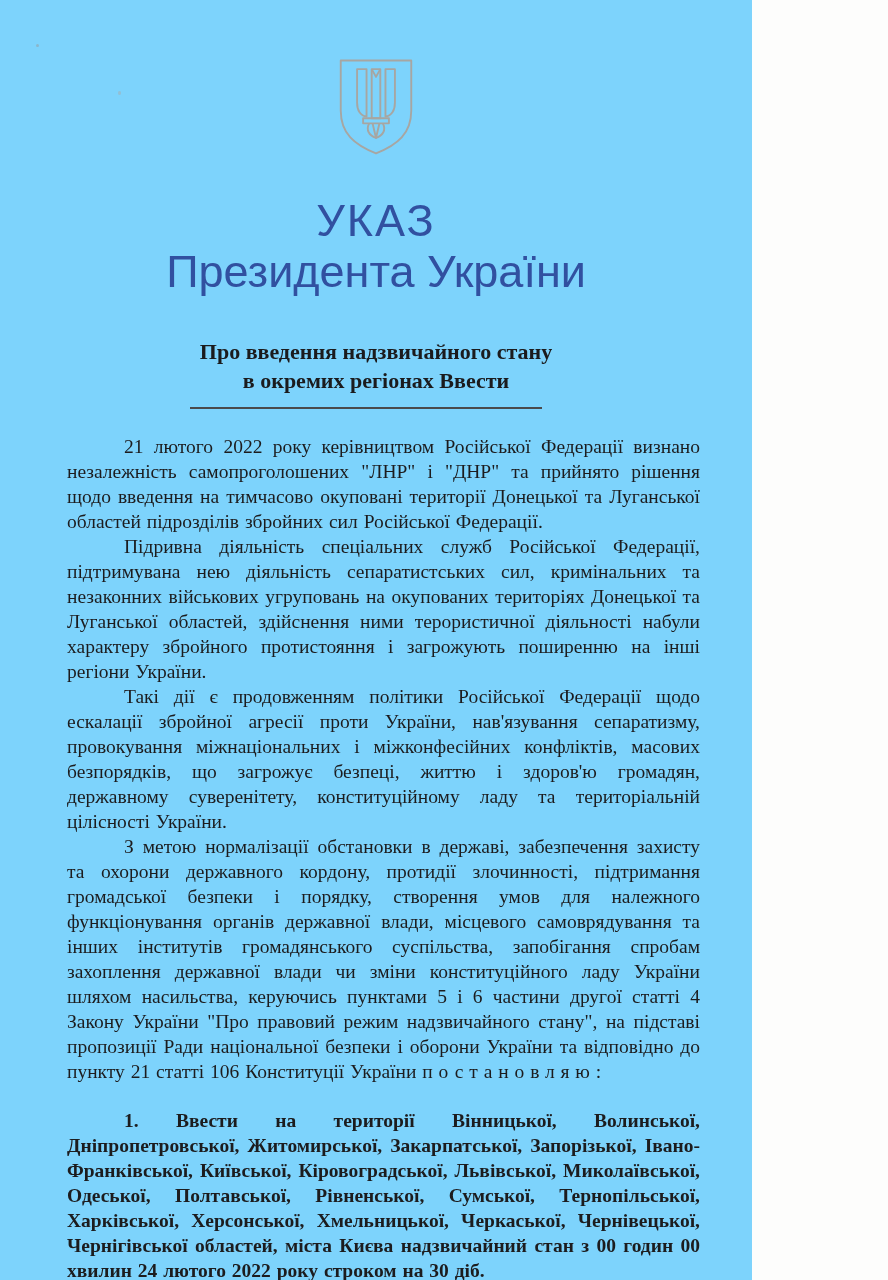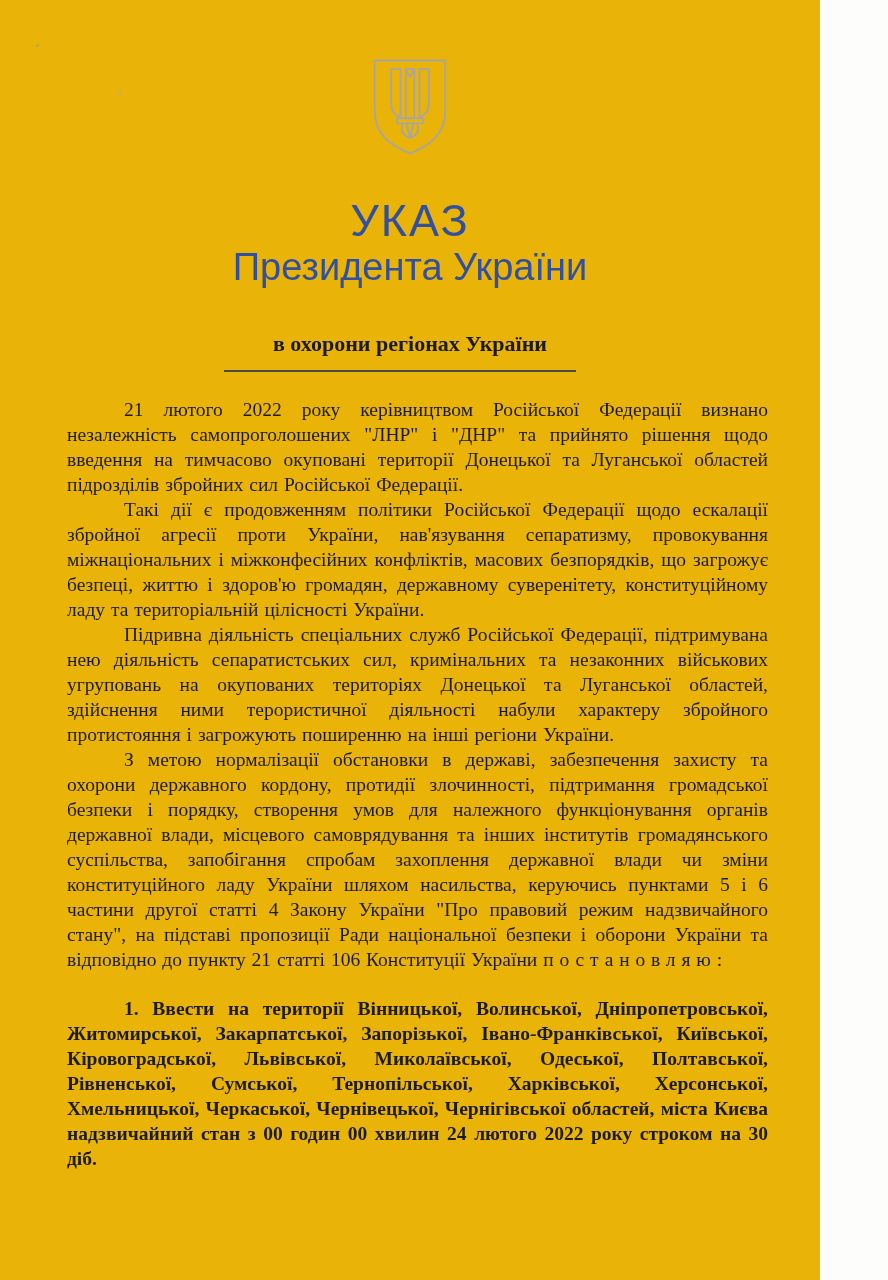--- a/index.html
+++ b/index.html
@@ -2,23 +2,23 @@
 <html lang="uk" style="--title-blue: #3150a0; --body-text: #1c1c1e;"><head>
 <meta charset="utf-8">
 <style>
   html, body {
     margin: 0;
     padding: 0;
     background: #fdfdfc;
   }
   .page {
     position: relative;
-    width: 820px;
+    width: 752px;
     height: 1280px;
-    background: #eab308;
+    background: #7dd3fc;
     overflow: hidden;
     color: var(--body-text, #1c1c1e);
   }
   
   .emblem {
     width: 86px;
     margin: 56px auto 0;
     display: block;
   }
   .emblem svg { display: block; width: 86px; height: 102px; }
@@ -32,21 +32,21 @@
     color: var(--title-blue, #3150a0);
   }
   .title .line1 {
     display: block;
     font-size: 45px;
     line-height: 1.0;
     letter-spacing: 2px;
   }
   .title .line2 {
     display: block;
-    font-size: 38px;
+    font-size: 45px;
     line-height: 1.1;
     margin-top: 4px;
   }
 
   
   .subject {
     margin: 40px auto 0;
     text-align: center;
     font-family: "Liberation Serif", serif;
     font-weight: bold;
@@ -113,28 +113,29 @@
       <path d="M46,78 L50,95 L54,78"></path>
     </svg>
   </div>
 
   <h1 class="title">
     <span class="line1">УКАЗ</span>
     <span class="line2">Президента України</span>
   </h1>
 
   <div class="subject">
-    <span>в охорони регіонах України</span>
+    <span>Про введення надзвичайного стану</span>
+    <span>в окремих регіонах Ввести</span>
   </div>
   <div class="subject-rule"></div>
 
   <div class="content">
     <p>21 лютого 2022 року керівництвом Російської Федерації визнано незалежність самопроголошених "ЛНР" і "ДНР" та прийнято рішення щодо введення на тимчасово окуповані території Донецької та Луганської областей підрозділів збройних сил Російської Федерації.</p>
+    <p>Підривна діяльність спеціальних служб Російської Федерації, підтримувана нею діяльність сепаратистських сил, кримінальних та незаконних військових угруповань на окупованих територіях Донецької та Луганської областей, здійснення ними терористичної діяльності набули характеру збройного протистояння і загрожують поширенню на інші регіони України.</p>
     <p>Такі дії є продовженням політики Російської Федерації щодо ескалації збройної агресії проти України, нав'язування сепаратизму, провокування міжнаціональних і міжконфесійних конфліктів, масових безпорядків, що загрожує безпеці, життю і здоров'ю громадян, державному суверенітету, конституційному ладу та територіальній цілісності України.</p>
-    <p>Підривна діяльність спеціальних служб Російської Федерації, підтримувана нею діяльність сепаратистських сил, кримінальних та незаконних військових угруповань на окупованих територіях Донецької та Луганської областей, здійснення ними терористичної діяльності набули характеру збройного протистояння і загрожують поширенню на інші регіони України.</p>
     <p><span>З метою нормалізації обстановки в державі, забезпечення захисту та охорони державного кордону, протидії злочинності, підтримання громадської безпеки і порядку, створення умов для належного функціонування органів державної влади, місцевого самоврядування та інших інститутів громадянського суспільства, запобігання спробам захоплення державної влади чи зміни конституційного ладу України шляхом насильства, керуючись пунктами 5 і 6 частини другої статті 4 Закону України "Про правовий режим надзвичайного стану", на підставі пропозиції Ради національної безпеки і оборони України та відповідно до пункту 21 статті 106 Конституції України </span><span class="bold-spaced">постановляю</span><span>:</span></p>
     <p class="item">1. Ввести на території Вінницької, Волинської, Дніпропетровської, Житомирської, Закарпатської, Запорізької, Івано-Франківської, Київської, Кіровоградської, Львівської, Миколаївської, Одеської, Полтавської, Рівненської, Сумської, Тернопільської, Харківської, Херсонської, Хмельницької, Черкаської, Чернівецької, Чернігівської областей, міста Києва надзвичайний стан з 00 годин 00 хвилин 24 лютого 2022 року строком на 30 діб.</p>
   </div>
 
   <div class="artifact dot-1"></div>
   <div class="artifact dot-2"></div>
   <div class="artifact smudge"></div>
 
 </div>
 

